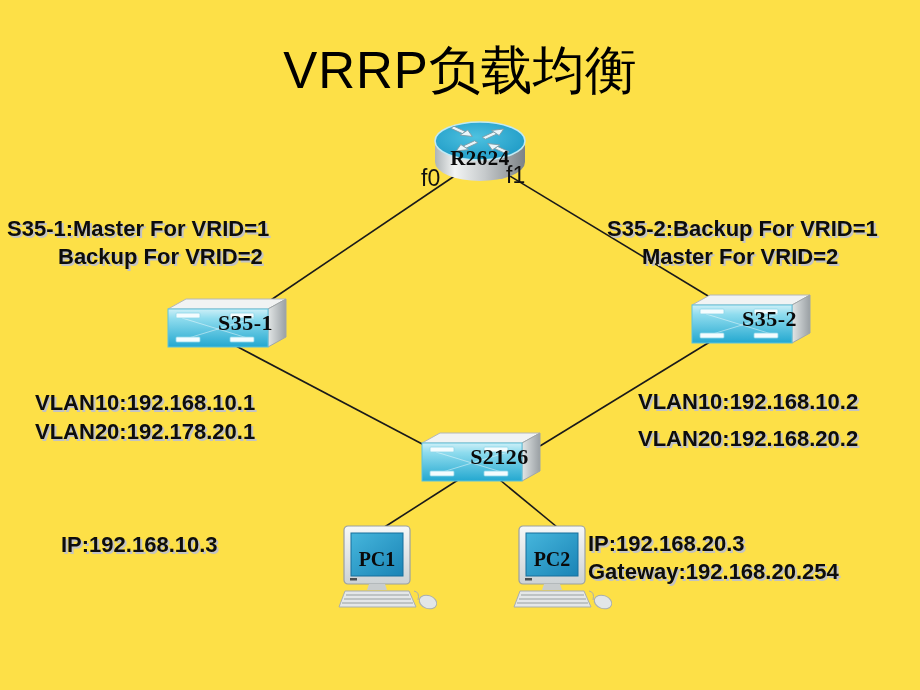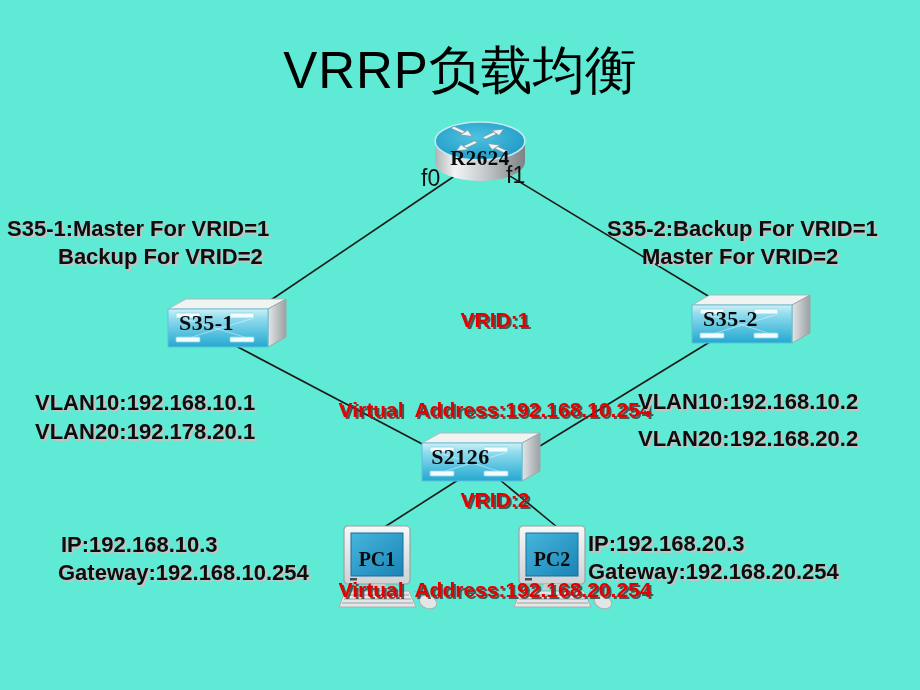--- a/index.html
+++ b/index.html
@@ -1,17 +1,17 @@
 <!DOCTYPE html>
 <html><head>
 <meta charset="utf-8">
 <style>
   html,body{margin:0;padding:0;background:#ffffff;}
   .canvas{
-    position:relative;width:920px;height:690px;background:#5eead4;
+    position:relative;width:920px;height:690px;background:#fde047;
     overflow:hidden;font-family:"Liberation Sans",sans-serif;
   }
   
   .title{
     position:absolute;left:0;top:42px;width:920px;margin:0;
     text-align:center;font-weight:400;color:#000;line-height:1.1;
   }
   .title .latin{font-family:"Liberation Sans",sans-serif;font-size:51px;letter-spacing:1px;}
   .title .cjk{font-family:"DejaVu Serif",serif;font-size:52px;}
   
@@ -27,21 +27,21 @@
     color:#e60000;font-weight:700;font-size:21px;line-height:30px;white-space:pre;
     text-shadow:2px 2px 0 rgba(64,64,64,0.85);
   }
   
   .device{position:absolute;}
   .dev-label{
     position:absolute;text-align:center;font-weight:700;color:#0a0a0a;
     font-family:Liberation Serif, serif;
   }
   .router-label{left:0;top:30px;width:100px;font-size:21px;letter-spacing:0.5px;}
-  .switch-label{left:8px;top:14px;width:77px;font-size:22px;letter-spacing:0.5px;}
+  .switch-label{left:8px;top:14px;width:77px;font-size:22px;letter-spacing:0.5px;padding-left:39px;}
   .pc-label{left:7px;top:24px;width:64px;font-size:20px;}
   svg{display:block;}
   .links{position:absolute;left:0;top:0;}
 </style>
 </head>
 <body>
 
 <div class="canvas">
 
   <svg class="links" width="920" height="690">
@@ -208,30 +208,23 @@
       <ellipse cx="90" cy="78" rx="9" ry="6.5" fill="#e2e6e7" stroke="#a8aeb0" stroke-width="1" transform="rotate(20 90 78)"></ellipse>
     </svg>
     <div class="dev-label pc-label">PC2</div>
   </div>
 
   <div class="lbl" style="left:7px;top:217px;">S35-1:Master For VRID=1</div>
   <div class="lbl" style="left:58px;top:245px;">Backup For VRID=2</div>
   <div class="lbl" style="left:607px;top:217px;">S35-2:Backup For VRID=1</div>
   <div class="lbl" style="left:642px;top:245px;">Master For VRID=2</div>
 
-  <div class="vrrp-block">
-    <div>VRID:1</div>
-    <div>Virtual  Address:192.168.10.254</div>
-    <div>VRID:2</div>
-    <div>Virtual  Address:192.168.20.254</div>
-  </div>
 
   <div class="lbl" style="left:35px;top:391px;">VLAN10:192.168.10.1</div>
   <div class="lbl" style="left:35px;top:420px;">VLAN20:192.178.20.1</div>
   <div class="lbl" style="left:638px;top:390px;">VLAN10:192.168.10.2</div>
   <div class="lbl" style="left:638px;top:427px;">VLAN20:192.168.20.2</div>
 
   <div class="lbl" style="left:45px;top:533px;margin-left:16px;">IP:192.168.10.3</div>
-  <div class="lbl" style="left:58px;top:561px;">Gateway:192.168.10.254</div>
   <div class="lbl" style="left:588px;top:532px;">IP:192.168.20.3</div>
   <div class="lbl" style="left:588px;top:560px;">Gateway:192.168.20.254</div>
 
 </div>
 
 </body></html>

